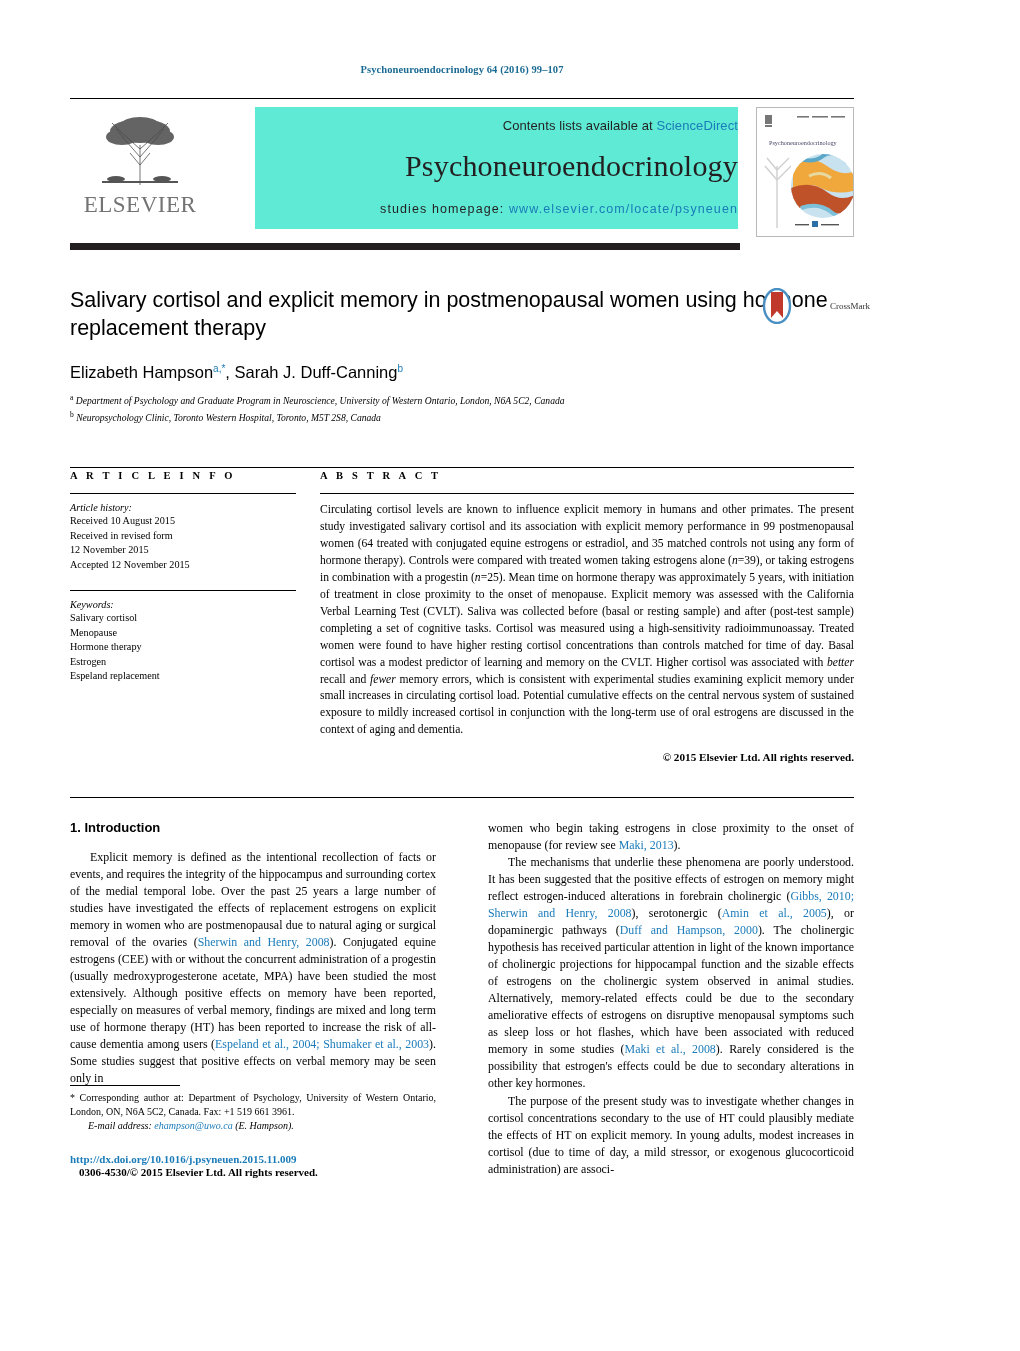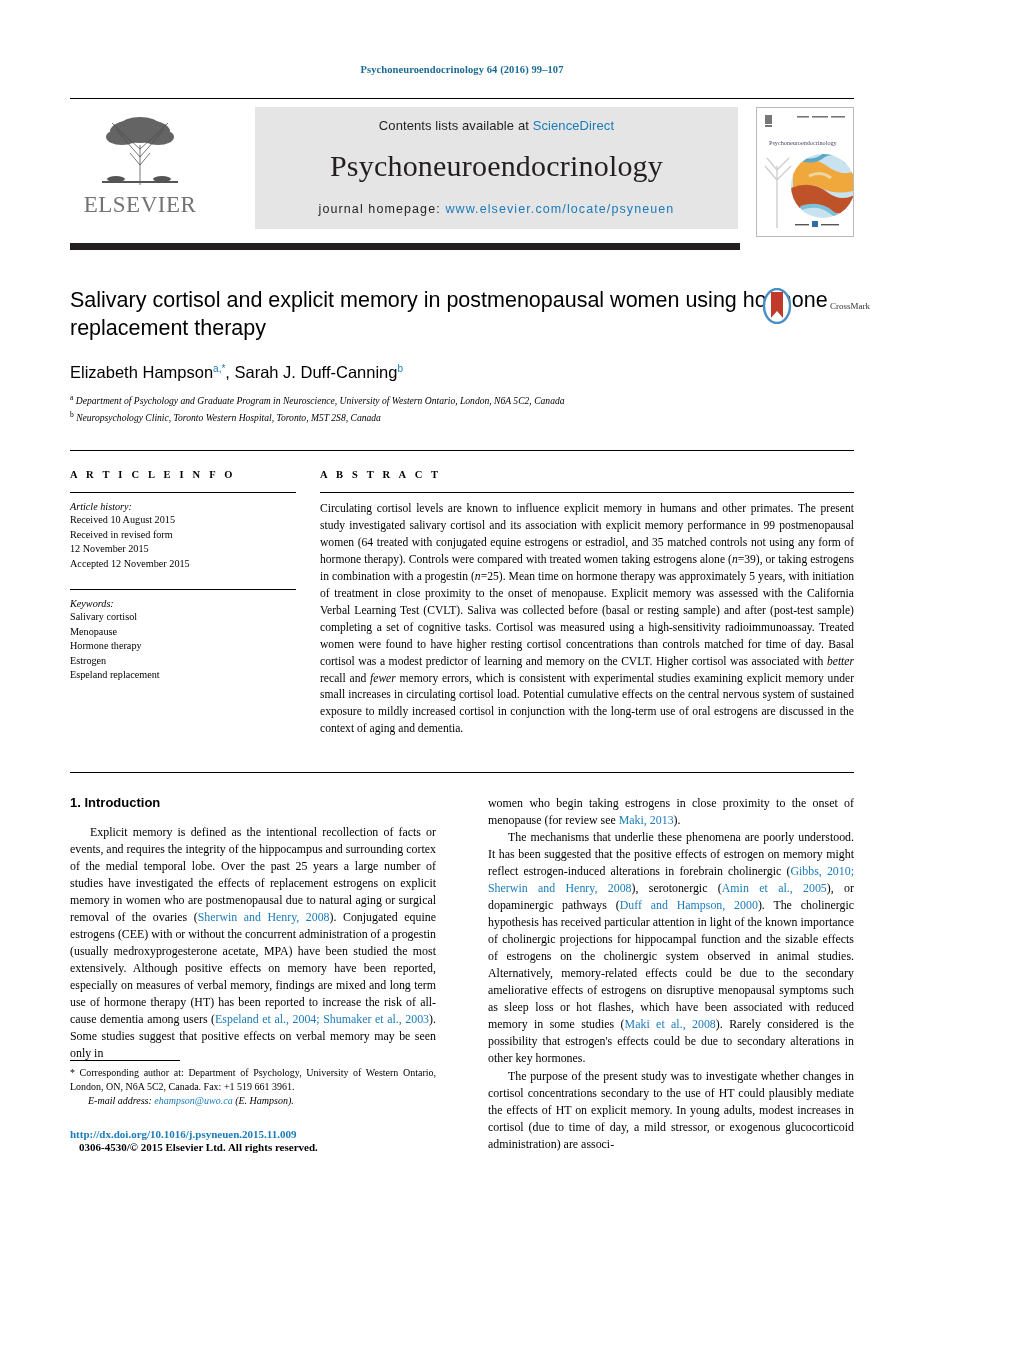--- a/index.html
+++ b/index.html
@@ -58,24 +58,24 @@
   .els-word {
     font-family: "Liberation Serif", serif;
     font-size: 23px;
     letter-spacing: .5px;
     color: #737373;
     margin-top: 2px;
     line-height: 1;
   }
   .mast-centre {
     flex: 1 1 auto;
-    background: #e5e5e5;
+    background: #5eead4;
     height: 122px;
     position: relative;
-    text-align: center;
+    text-align: right;
     margin-left: 45px;
   }
   .contents-line {
     font-family: "Liberation Sans", sans-serif;
     font-size: 13px;
     color: #231f20;
     padding-top: 11px;
     letter-spacing: .1px;
   }
   .contents-line .sd {
@@ -166,23 +166,23 @@
     line-height: 1.55;
     color: #000;
   }
   .affils sup {
     font-style: normal;
     font-size: 7.5px;
   }
 
   
   .info-abs {
-    margin-top: 24px;
+    margin-top: 41px;
     border-top: 1.2px solid #000;
-    padding-top: 18px;
+    padding-top: 2px;
     display: flex;
   }
   .col-info {
     flex: 0 0 250px;
     width: 250px;
     padding-right: 24px;
     box-sizing: border-box;
   }
   .col-abs {
     flex: 1 1 auto;
@@ -326,21 +326,21 @@
       </svg>
       <div class="els-word">ELSEVIER</div>
     </div>
 
     <div class="mast-centre">
       <div class="contents-line">
         <span>Contents lists available at </span><span class="sd">ScienceDirect</span>
       </div>
       <div class="journal-name">Psychoneuroendocrinology</div>
       <div class="homepage-line">
-        <span>journal homepage: </span><span class="url">www.elsevier.com/locate/psyneuen</span>
+        <span>studies homepage: </span><span class="url">www.elsevier.com/locate/psyneuen</span>
       </div>
     </div>
 
     <div class="cover-thumb">
       <svg viewBox="0 0 96 128" width="96" height="128">
         <rect x="0" y="0" width="96" height="128" fill="#fff"></rect>
         <g fill="#777">
           <rect x="8" y="7" width="7" height="9"></rect>
           <rect x="8" y="17" width="7" height="2"></rect>
           <rect x="40" y="8" width="12" height="1.6"></rect>
@@ -418,20 +418,21 @@
         <div class="kw-line">Hormone therapy</div>
         <div class="kw-line">Estrogen</div>
         <div class="kw-line">Espeland replacement</div>
       </div>
     </div>
 
     <div class="col-abs">
       <div class="sect-head">A B S T R A C T</div>
       <div class="rule"></div>
       <div class="abs-body">Circulating cortisol levels are known to influence explicit memory in humans and other primates. The present study investigated salivary cortisol and its association with explicit memory performance in 99 postmenopausal women (64 treated with conjugated equine estrogens or estradiol, and 35 matched controls not using any form of hormone therapy). Controls were compared with treated women taking estrogens alone (<i>n</i>=39), or taking estrogens in combination with a progestin (<i>n</i>=25). Mean time on hormone therapy was approximately 5 years, with initiation of treatment in close proximity to the onset of menopause. Explicit memory was assessed with the California Verbal Learning Test (CVLT). Saliva was collected before (basal or resting sample) and after (post-test sample) completing a set of cognitive tasks. Cortisol was measured using a high-sensitivity radioimmunoassay. Treated women were found to have higher resting cortisol concentrations than controls matched for time of day. Basal cortisol was a modest predictor of learning and memory on the CVLT. Higher cortisol was associated with <i>better</i> recall and <i>fewer</i> memory errors, which is consistent with experimental studies examining explicit memory under small increases in circulating cortisol load. Potential cumulative effects on the central nervous system of sustained exposure to mildly increased cortisol in conjunction with the long-term use of oral estrogens are discussed in the context of aging and dementia.</div>
+      <div class="copyright">© 2015 Elsevier Ltd. All rights reserved.</div>
     </div>
   </div>
 
   <div class="body-rule"></div>
 
   <div class="cols">
 
     <div class="col">
       <h2 class="sec">1.  Introduction</h2>
       <p class="para">Explicit memory is defined as the intentional recollection of facts or events, and requires the integrity of the hippocampus and surrounding cortex of the medial temporal lobe. Over the past 25 years a large number of studies have investigated the effects of replacement estrogens on explicit memory in women who are postmenopausal due to natural aging or surgical removal of the ovaries (<span class="ref">Sherwin and Henry, 2008</span>). Conjugated equine estrogens (CEE) with or without the concurrent administration of a progestin (usually medroxyprogesterone acetate, MPA) have been studied the most extensively. Although positive effects on memory have been reported, especially on measures of verbal memory, findings are mixed and long term use of hormone therapy (HT) has been reported to increase the risk of all-cause dementia among users (<span class="ref">Espeland et al., 2004; Shumaker et al., 2003</span>). Some studies suggest that positive effects on verbal memory may be seen only in</p>

